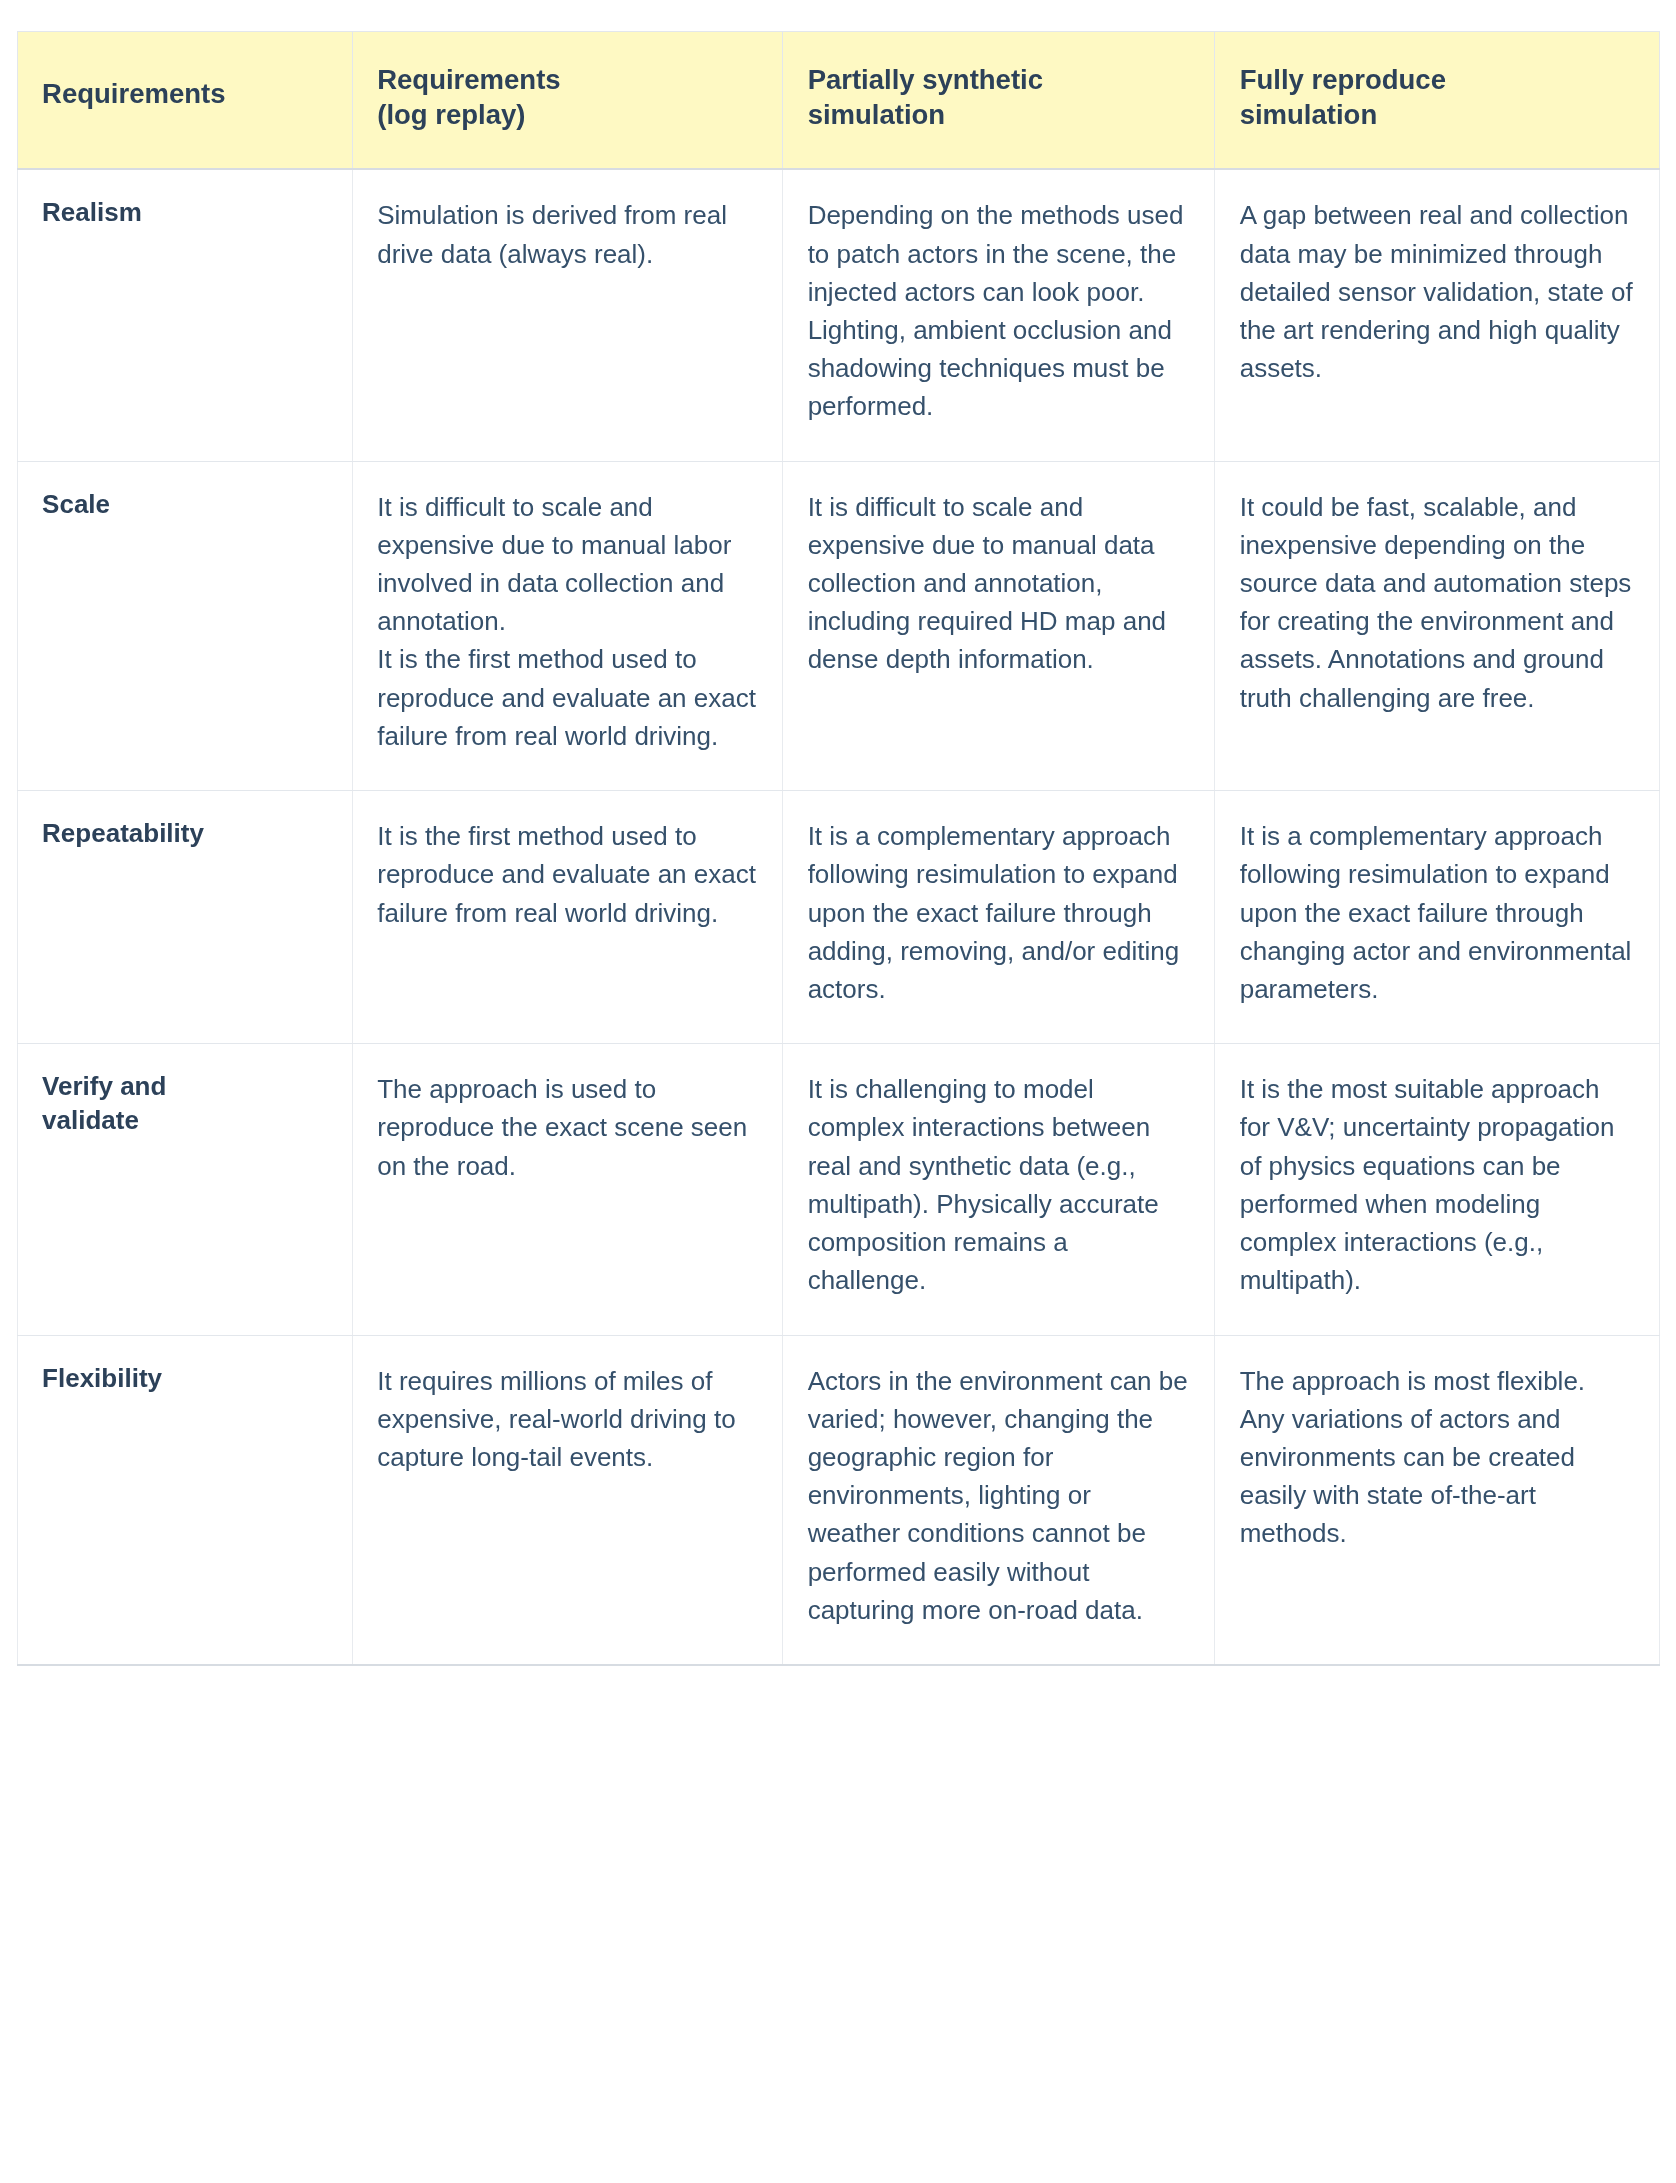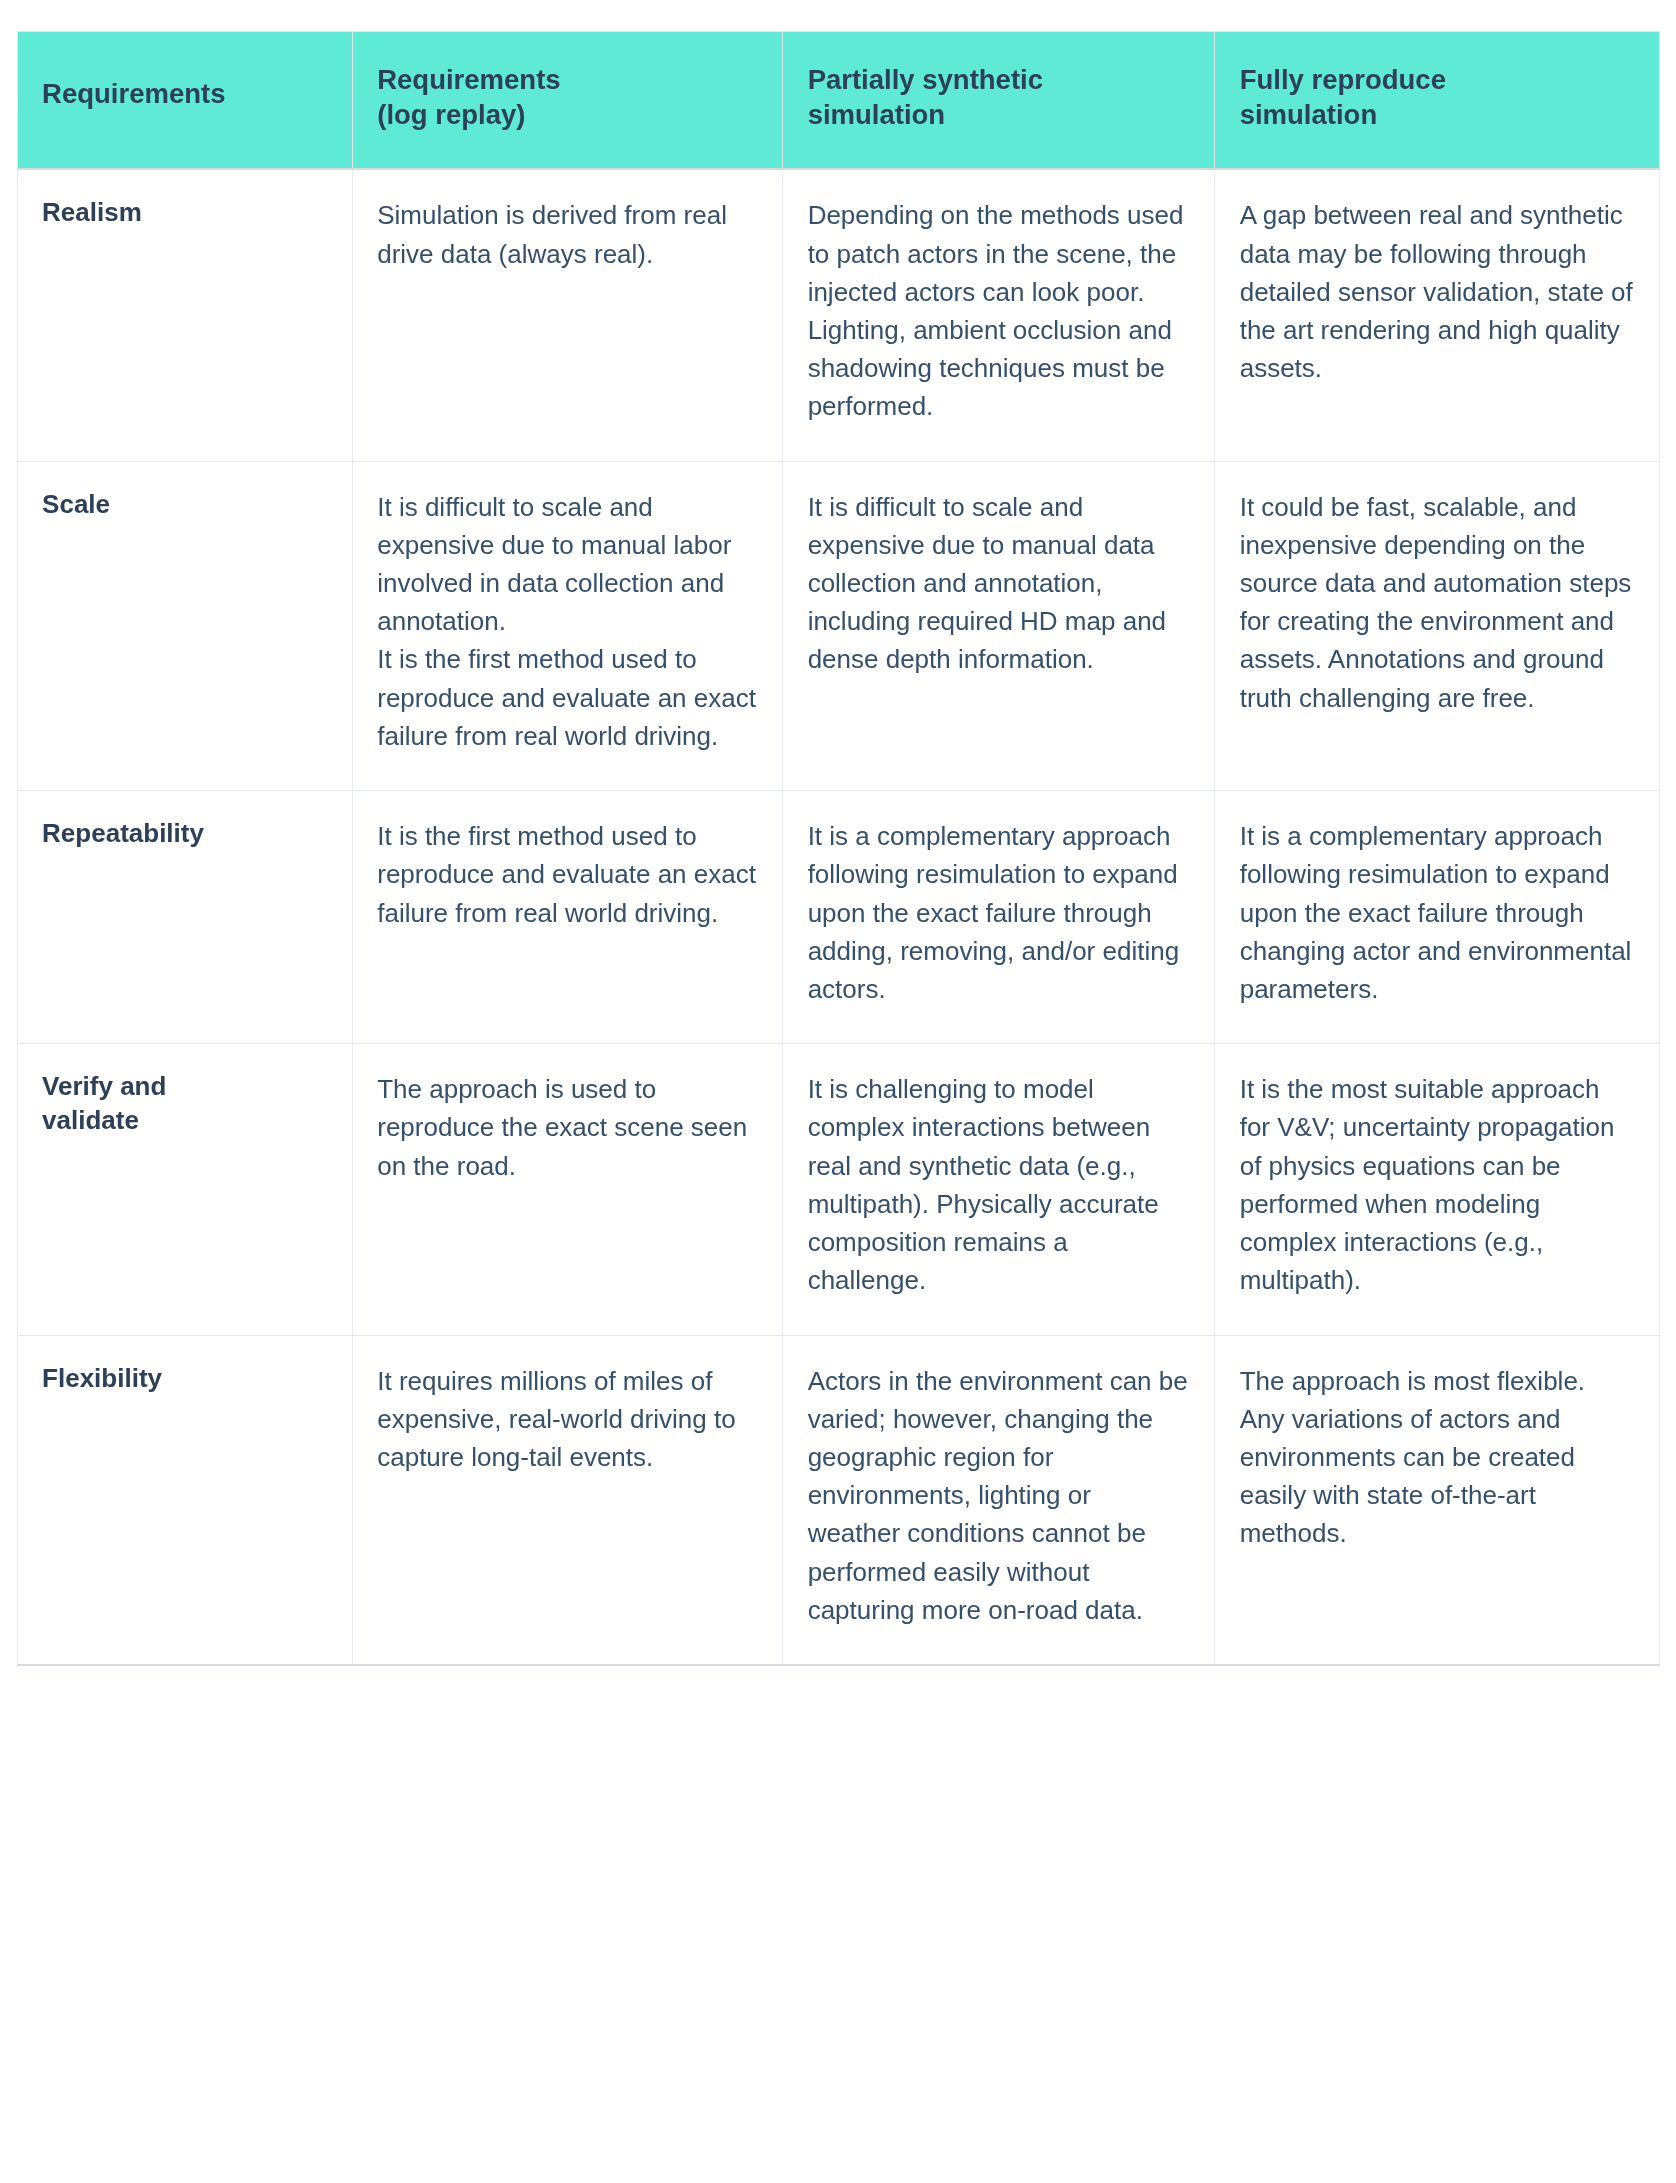--- a/index.html
+++ b/index.html
@@ -27,21 +27,21 @@
     table-layout: fixed;
   }
 
   
   col.c1 { width: 20.4%; }
   col.c2 { width: 26.2%; }
   col.c3 { width: 26.3%; }
   col.c4 { width: 27.1%; }
 
   thead tr {
-    background: #5eead4;
+    background: #fef9c3;
   }
 
   thead th {
     text-align: left;
     vertical-align: top;
     font-size: 27.5px;
     font-weight: bold;
     line-height: 1.26;
     color: #2c4159;
     padding: 31px 24.5px 36px 24.5px;
@@ -121,21 +121,21 @@
 
       <tr>
         <td class="rowhead">Realism</td>
         <td>
           <p>Simulation is derived from real drive data (always real).</p>
         </td>
         <td>
           <p>Depending on the methods used to patch actors in the scene, the injected actors can look poor. Lighting, ambient occlusion and shadowing techniques must be performed.</p>
         </td>
         <td>
-          <p>A gap between real and synthetic data may be following through detailed sensor validation, state of the art rendering and high quality assets.</p>
+          <p>A gap between real and collection data may be minimized through detailed sensor validation, state of the art rendering and high quality assets.</p>
         </td>
       </tr>
 
       <tr>
         <td class="rowhead">Scale</td>
         <td>
           <p>It is difficult to scale and expensive due to manual labor involved in data collection and annotation.</p>
           <p>It is the first method used to reproduce and evaluate an exact failure from real world driving.</p>
         </td>
         <td>

